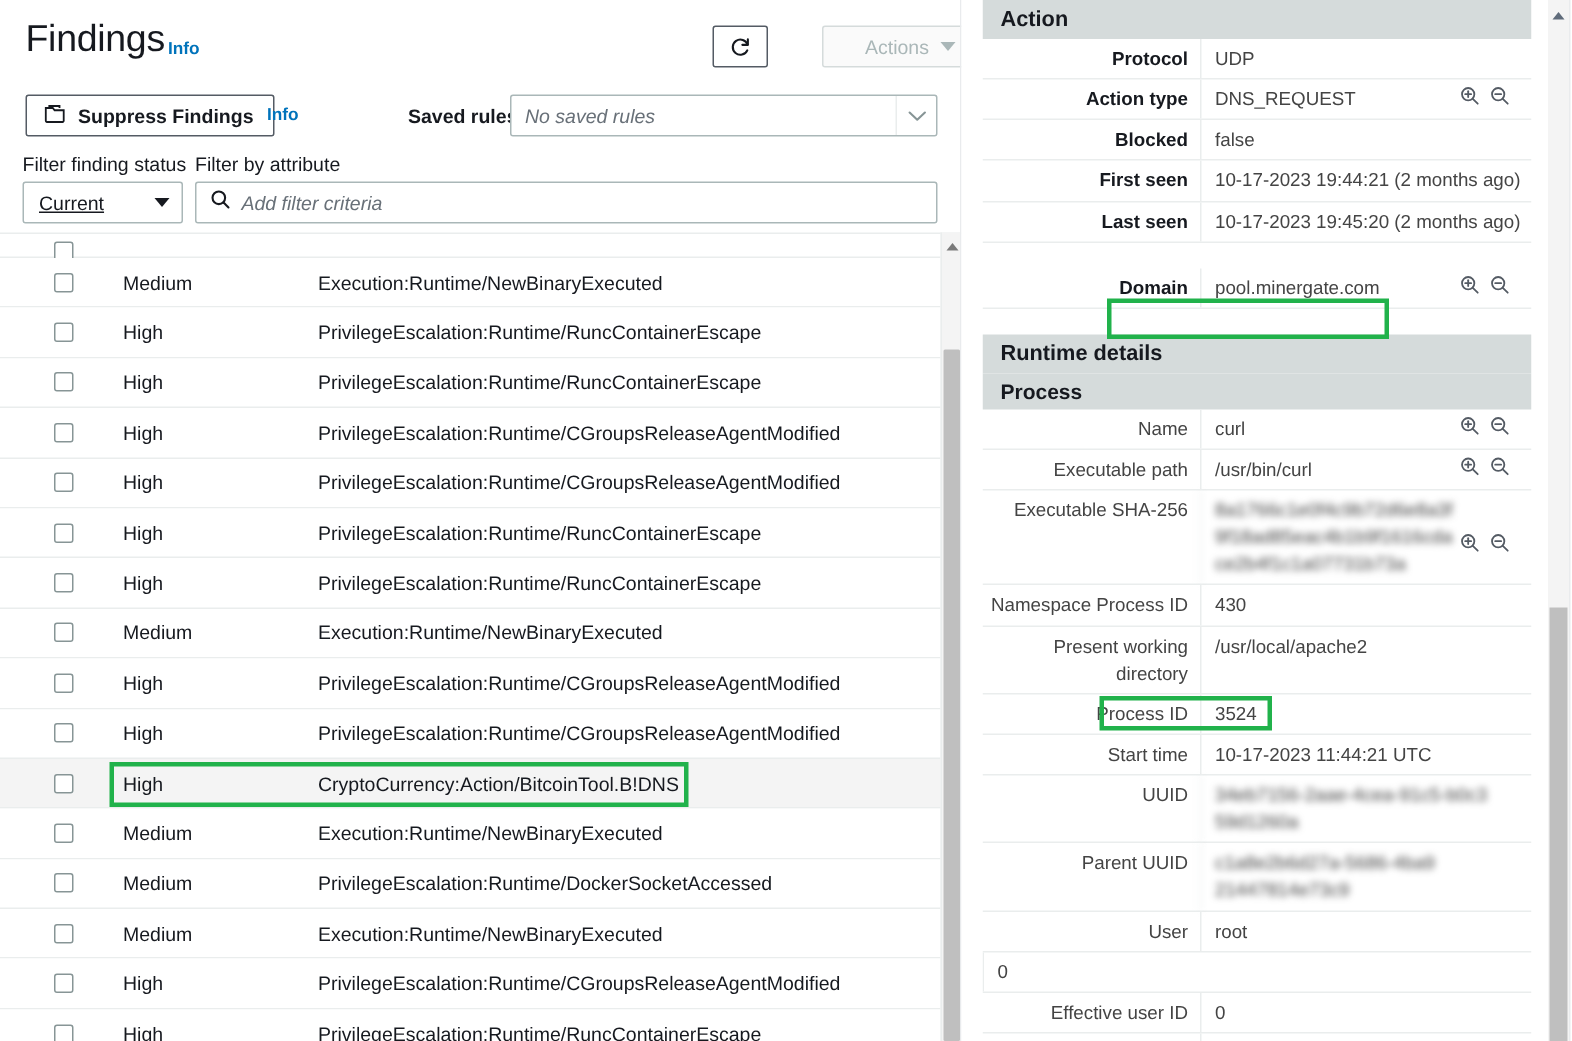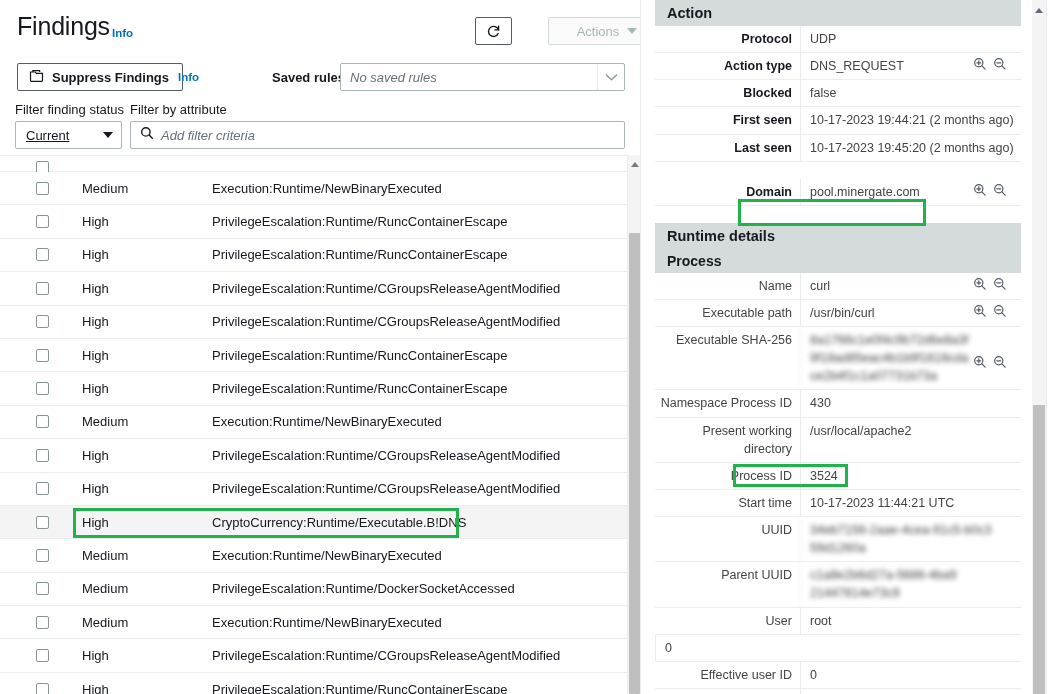--- a/index.html
+++ b/index.html
@@ -499,21 +499,21 @@
             <div class="typ">PrivilegeEscalation:Runtime/CGroupsReleaseAgentModified</div>
           </div>
           <div class="frow">
             <div class="chk"></div>
             <div class="sev">High</div>
             <div class="typ">PrivilegeEscalation:Runtime/CGroupsReleaseAgentModified</div>
           </div>
           <div class="frow sel">
             <div class="chk"></div>
             <div class="sev">High</div>
-            <div class="typ">CryptoCurrency:Runtime/Executable.B!DNS</div>
+            <div class="typ">CryptoCurrency:Action/BitcoinTool.B!DNS</div>
           </div>
           <div class="frow">
             <div class="chk"></div>
             <div class="sev">Medium</div>
             <div class="typ">Execution:Runtime/NewBinaryExecuted</div>
           </div>
           <div class="frow">
             <div class="chk"></div>
             <div class="sev">Medium</div>
             <div class="typ">PrivilegeEscalation:Runtime/DockerSocketAccessed</div>

